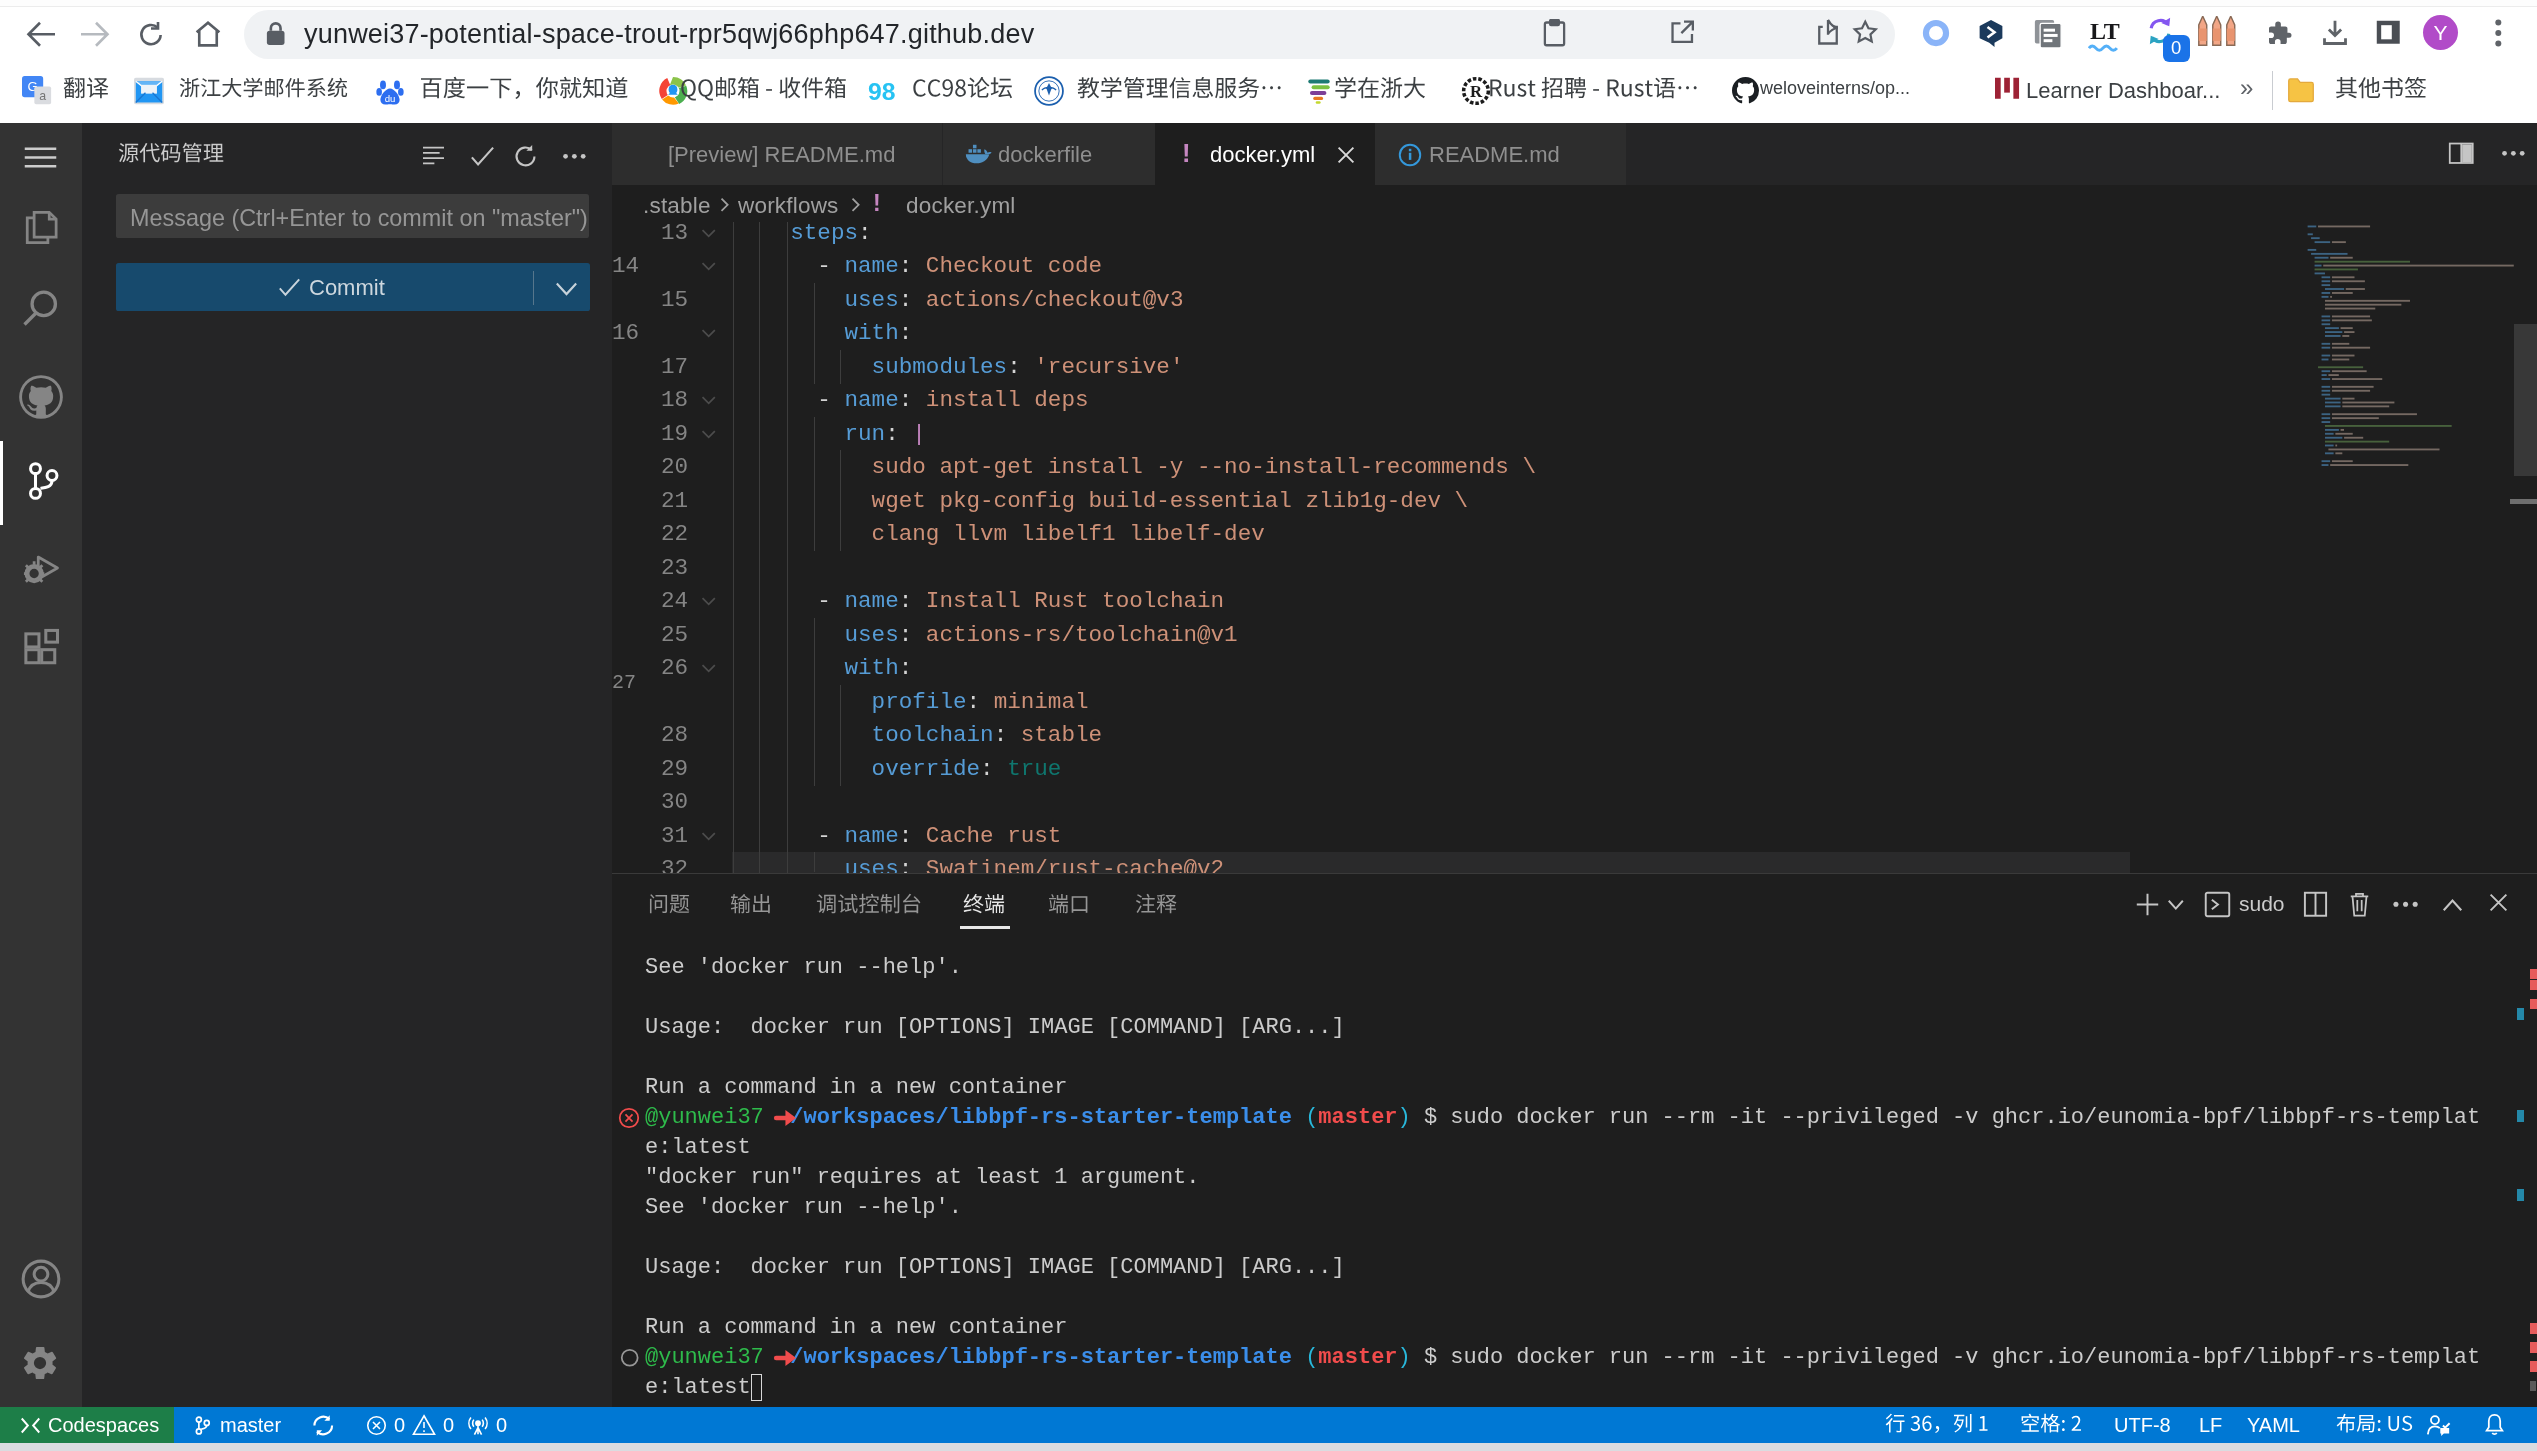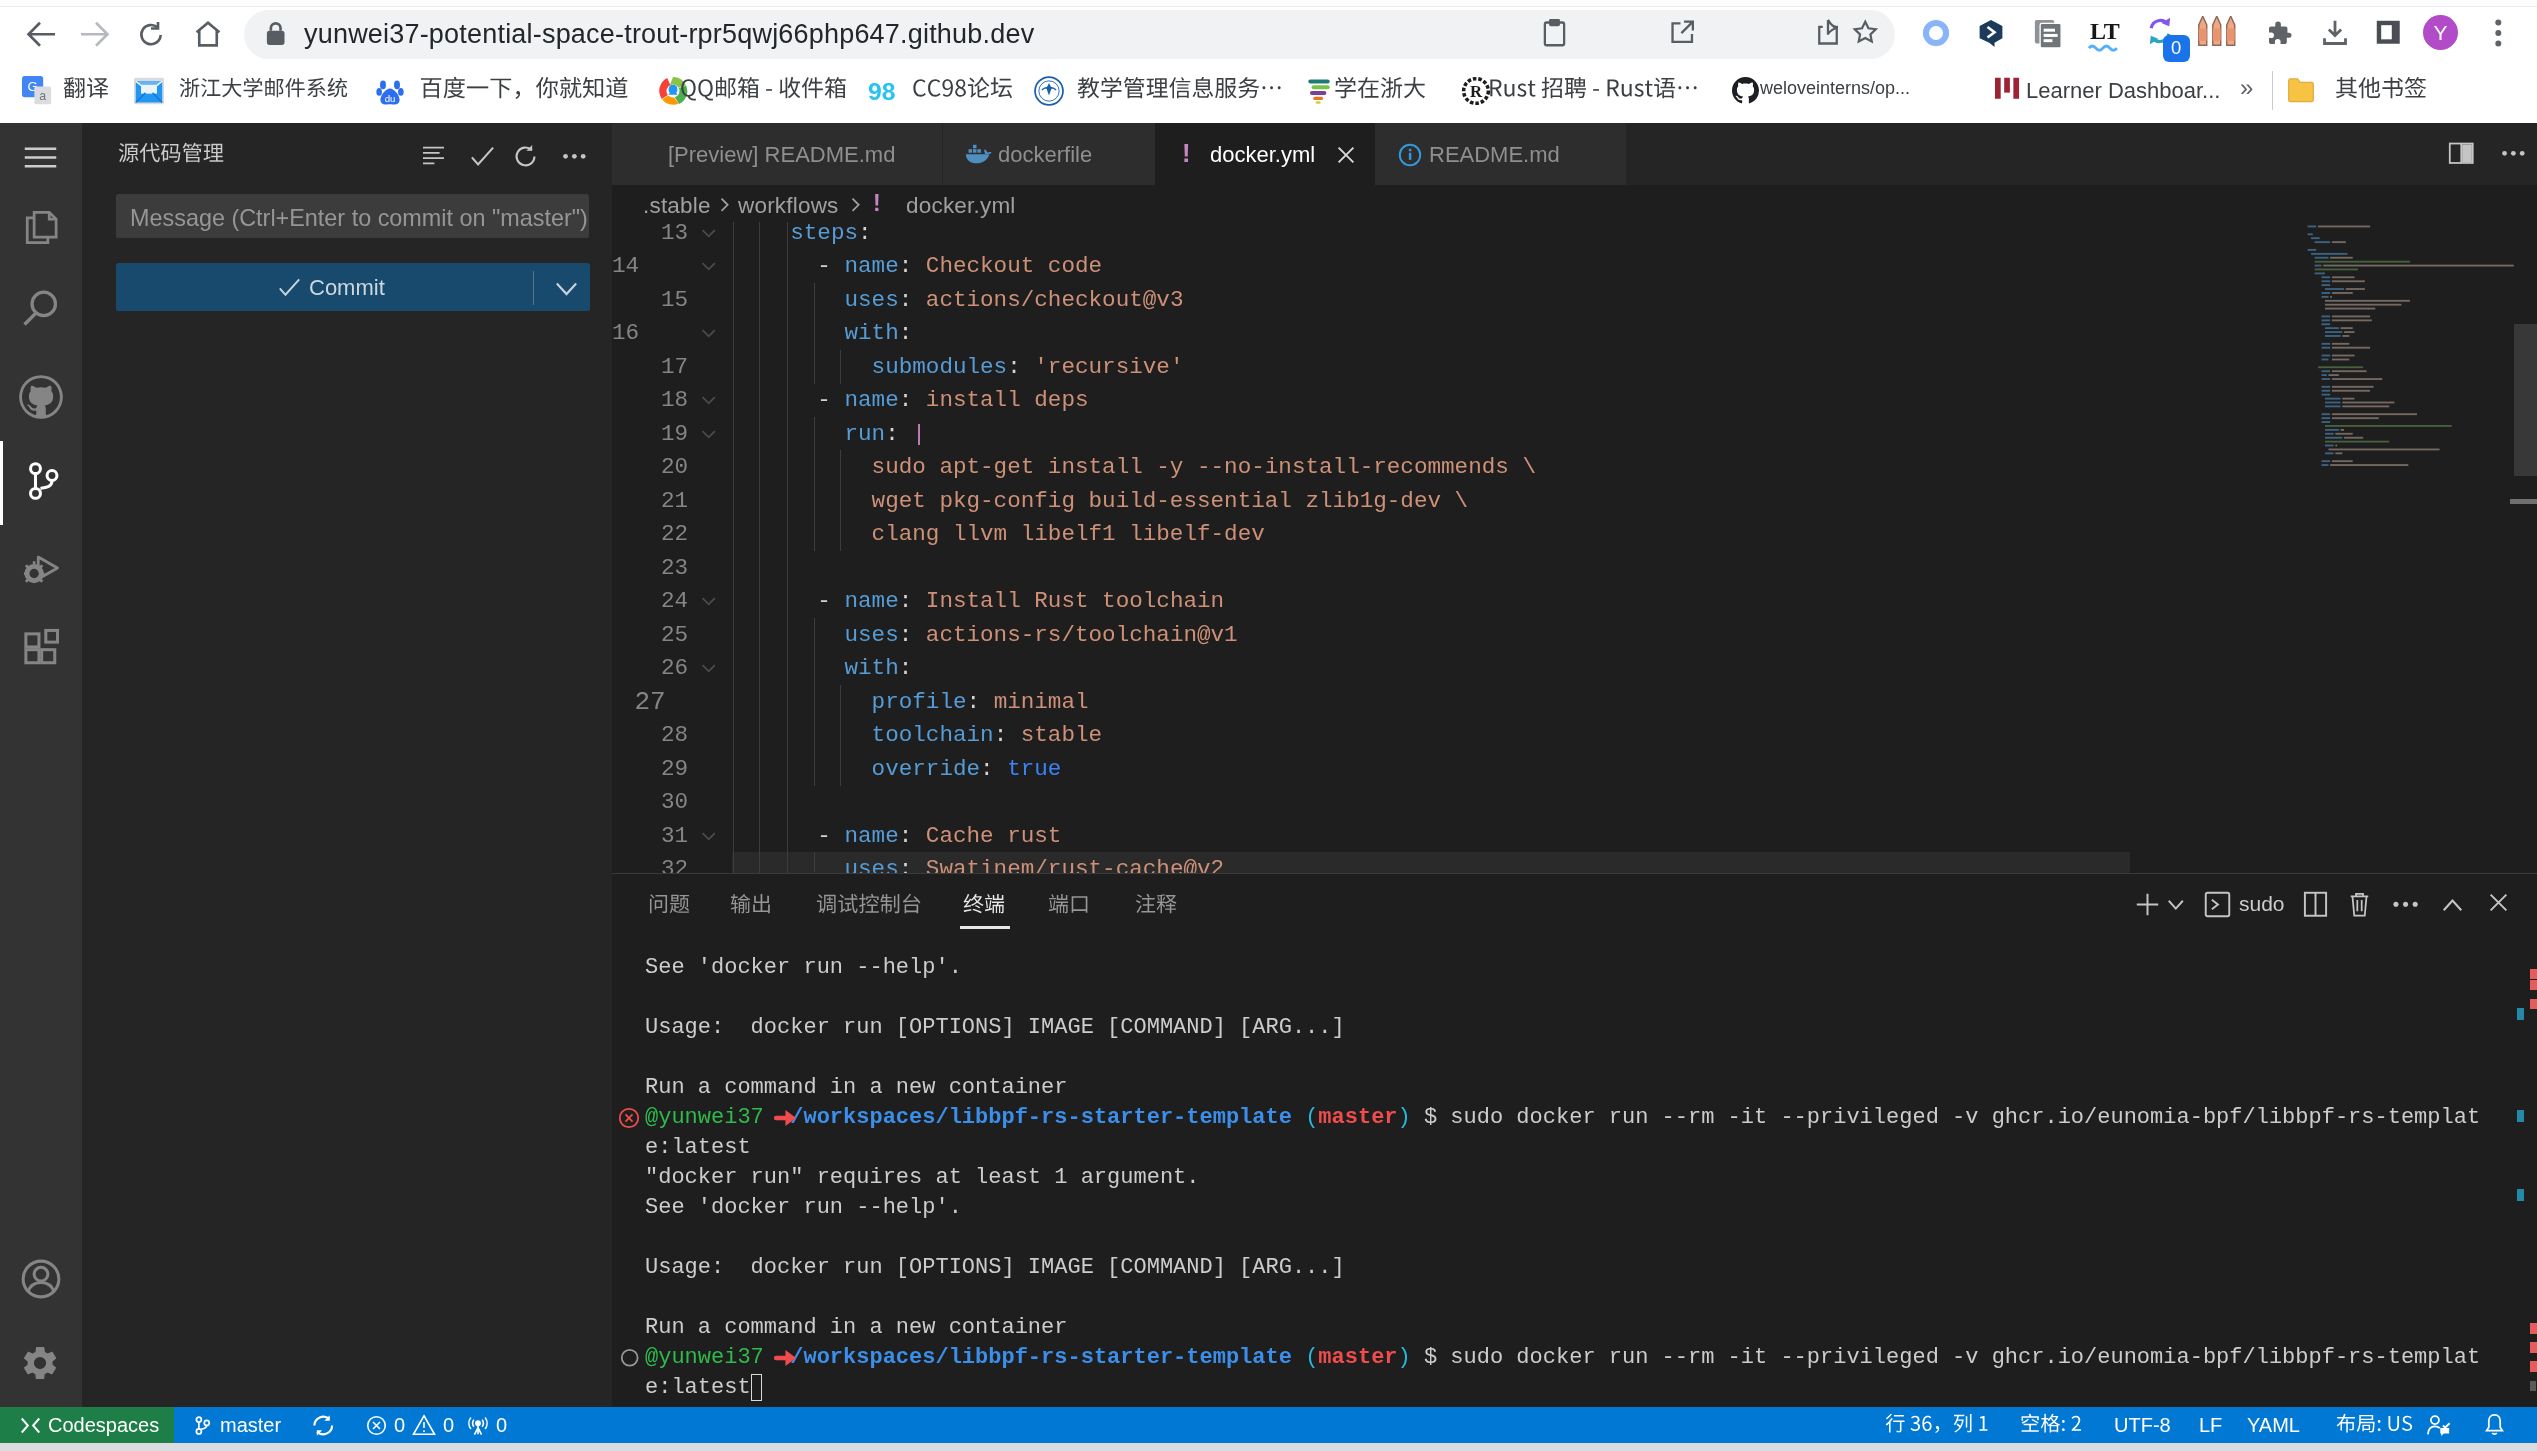--- a/index.html
+++ b/index.html
@@ -443,26 +443,26 @@
     <div class="mono" style="position:absolute;left:0;top:295px;width:76px;height:34px;line-height:34px;font-size:22.6px;color:#858585;text-align:right">22</div>
     <div class="mono" style="position:absolute;left:124px;top:295px;height:34px;line-height:34px;font-size:22.6px;color:#d4d4d4"><span style="color:#ce9178">          clang llvm libelf1 libelf-dev</span></div>
     <div class="mono" style="position:absolute;left:0;top:329px;width:76px;height:34px;line-height:34px;font-size:22.6px;color:#858585;text-align:right">23</div>
     <div class="mono" style="position:absolute;left:124px;top:329px;height:34px;line-height:34px;font-size:22.6px;color:#d4d4d4"></div>
     <div class="mono" style="position:absolute;left:0;top:362px;width:76px;height:34px;line-height:34px;font-size:22.6px;color:#858585;text-align:right">24</div>
     <div class="mono" style="position:absolute;left:124px;top:362px;height:34px;line-height:34px;font-size:22.6px;color:#d4d4d4"><span style="color:#d4d4d4">      - </span><span style="color:#569cd6">name</span><span style="color:#d4d4d4">:</span> <span style="color:#ce9178">Install Rust toolchain</span></div>
     <div class="mono" style="position:absolute;left:0;top:396px;width:76px;height:34px;line-height:34px;font-size:22.6px;color:#858585;text-align:right">25</div>
     <div class="mono" style="position:absolute;left:124px;top:396px;height:34px;line-height:34px;font-size:22.6px;color:#d4d4d4"><span style="color:#569cd6">        uses</span><span style="color:#d4d4d4">:</span> <span style="color:#ce9178">actions-rs/toolchain@v1</span></div>
     <div class="mono" style="position:absolute;left:0;top:429px;width:76px;height:34px;line-height:34px;font-size:22.6px;color:#858585;text-align:right">26</div>
     <div class="mono" style="position:absolute;left:124px;top:429px;height:34px;line-height:34px;font-size:22.6px;color:#d4d4d4"><span style="color:#569cd6">        with</span><span style="color:#d4d4d4">:</span></div>
-    <div class="mono" style="position:absolute;left:0;top:463px;width:76px;height:34px;line-height:34px;font-size:26px;color:#858585;text-align:center">27</div>
+    <div class="mono" style="position:absolute;left:0;top:444px;width:76px;height:34px;line-height:34px;font-size:20px;color:#858585;text-align:left">27</div>
     <div class="mono" style="position:absolute;left:124px;top:463px;height:34px;line-height:34px;font-size:22.6px;color:#d4d4d4"><span style="color:#569cd6">          profile</span><span style="color:#d4d4d4">:</span> <span style="color:#ce9178">minimal</span></div>
     <div class="mono" style="position:absolute;left:0;top:496px;width:76px;height:34px;line-height:34px;font-size:22.6px;color:#858585;text-align:right">28</div>
     <div class="mono" style="position:absolute;left:124px;top:496px;height:34px;line-height:34px;font-size:22.6px;color:#d4d4d4"><span style="color:#569cd6">          toolchain</span><span style="color:#d4d4d4">:</span> <span style="color:#ce9178">stable</span></div>
     <div class="mono" style="position:absolute;left:0;top:530px;width:76px;height:34px;line-height:34px;font-size:22.6px;color:#858585;text-align:right">29</div>
-    <div class="mono" style="position:absolute;left:124px;top:530px;height:34px;line-height:34px;font-size:22.6px;color:#d4d4d4"><span style="color:#569cd6">          override</span><span style="color:#d4d4d4">:</span> <span style="color:#3b82f6">true</span></div>
+    <div class="mono" style="position:absolute;left:124px;top:530px;height:34px;line-height:34px;font-size:22.6px;color:#d4d4d4"><span style="color:#569cd6">          override</span><span style="color:#d4d4d4">:</span> <span style="color:#0f766e">true</span></div>
     <div class="mono" style="position:absolute;left:0;top:563px;width:76px;height:34px;line-height:34px;font-size:22.6px;color:#858585;text-align:right">30</div>
     <div class="mono" style="position:absolute;left:124px;top:563px;height:34px;line-height:34px;font-size:22.6px;color:#d4d4d4"></div>
     <div class="mono" style="position:absolute;left:0;top:597px;width:76px;height:34px;line-height:34px;font-size:22.6px;color:#858585;text-align:right">31</div>
     <div class="mono" style="position:absolute;left:124px;top:597px;height:34px;line-height:34px;font-size:22.6px;color:#d4d4d4"><span style="color:#d4d4d4">      - </span><span style="color:#569cd6">name</span><span style="color:#d4d4d4">:</span> <span style="color:#ce9178">Cache rust</span></div>
     <div class="mono" style="position:absolute;left:0;top:630px;width:76px;height:34px;line-height:34px;font-size:22.6px;color:#858585;text-align:right">32</div>
     <div class="mono" style="position:absolute;left:124px;top:630px;height:34px;line-height:34px;font-size:22.6px;color:#d4d4d4"><span style="color:#569cd6">        uses</span><span style="color:#d4d4d4">:</span> <span style="color:#ce9178">Swatinem/rust-cache@v2</span></div>
     <svg style="position:absolute;left:87px;top:1.8px" width="19.4" height="17.6" viewBox="0 0 22 20" stroke="#4c4c4c" stroke-width="2" fill="none">
       <path d="M4 7 L11 14 L18 7"></path>
     </svg>
     <svg style="position:absolute;left:87px;top:35px" width="19.4" height="17.6" viewBox="0 0 22 20" stroke="#4c4c4c" stroke-width="2" fill="none">

